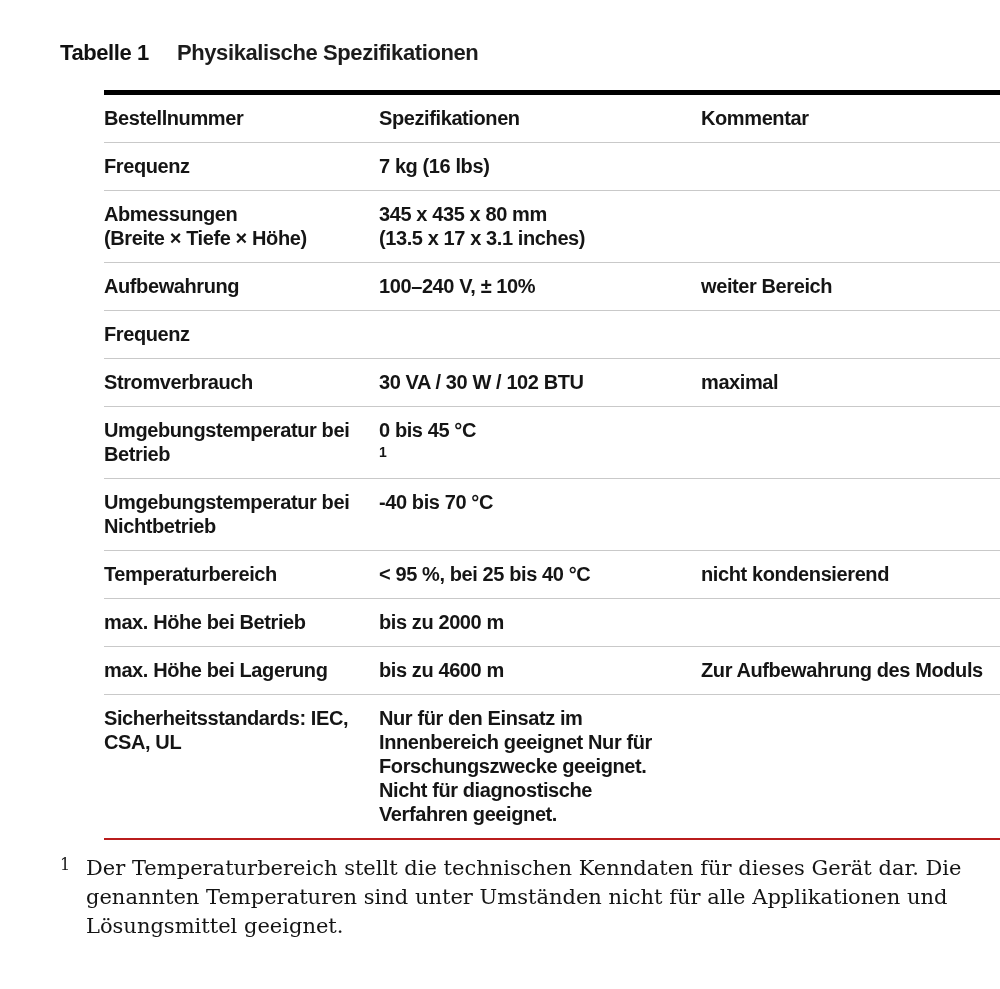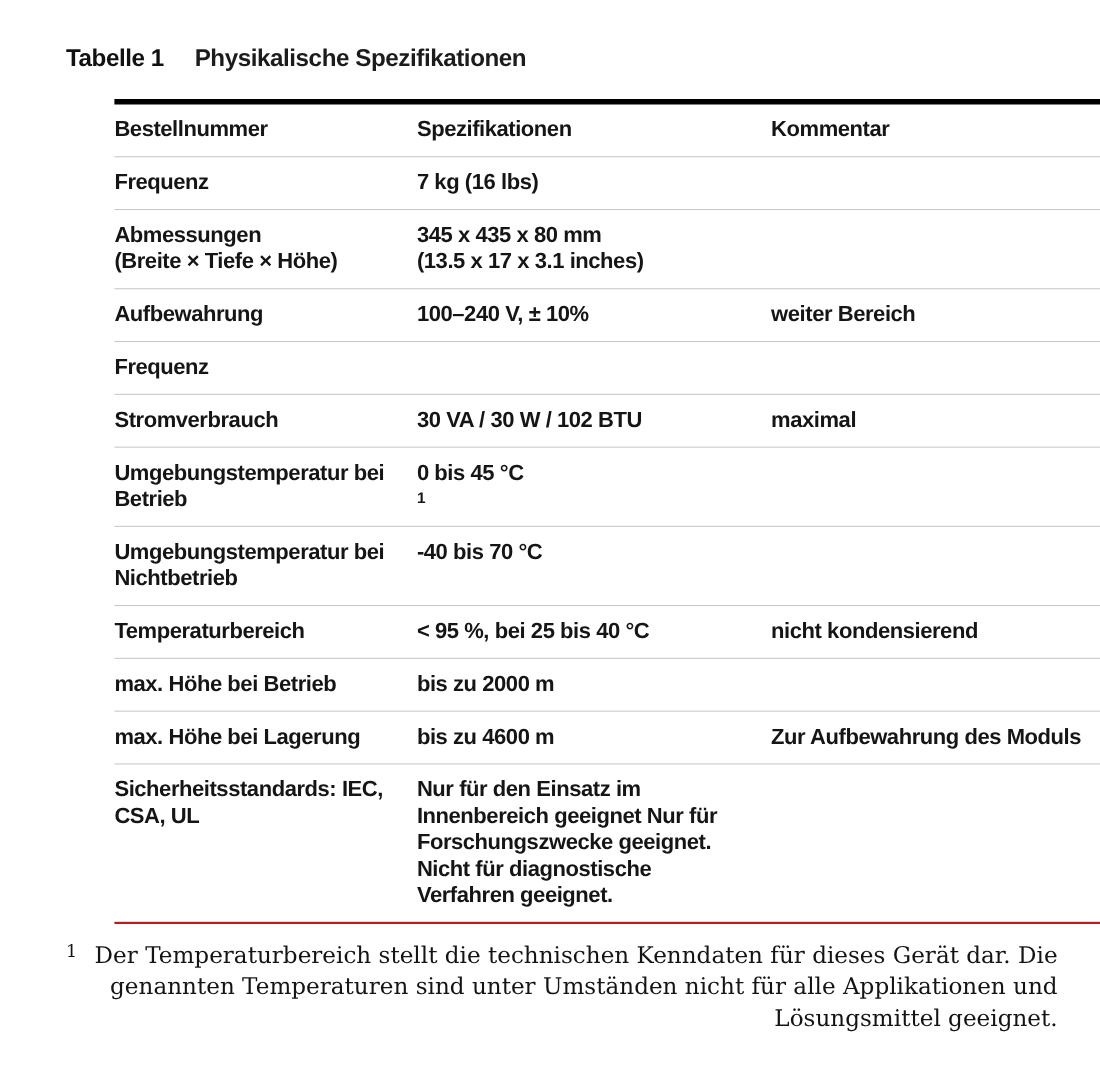--- a/index.html
+++ b/index.html
@@ -81,21 +81,20 @@
   .footnote .marker {
     font-size: 16px;
     line-height: 22px;
     width: 26px;
     flex: 0 0 26px;
   }
   .footnote .text {
     font-size: 21px;
     line-height: 29px;
     white-space: pre-line;
-    text-align: right;
   }
 </style>
 </head>
 <body>
 
 <div class="page">
 
   <div class="caption">
     <span class="label">Tabelle 1</span><span class="title">Physikalische Spezifikationen</span>
   </div>

